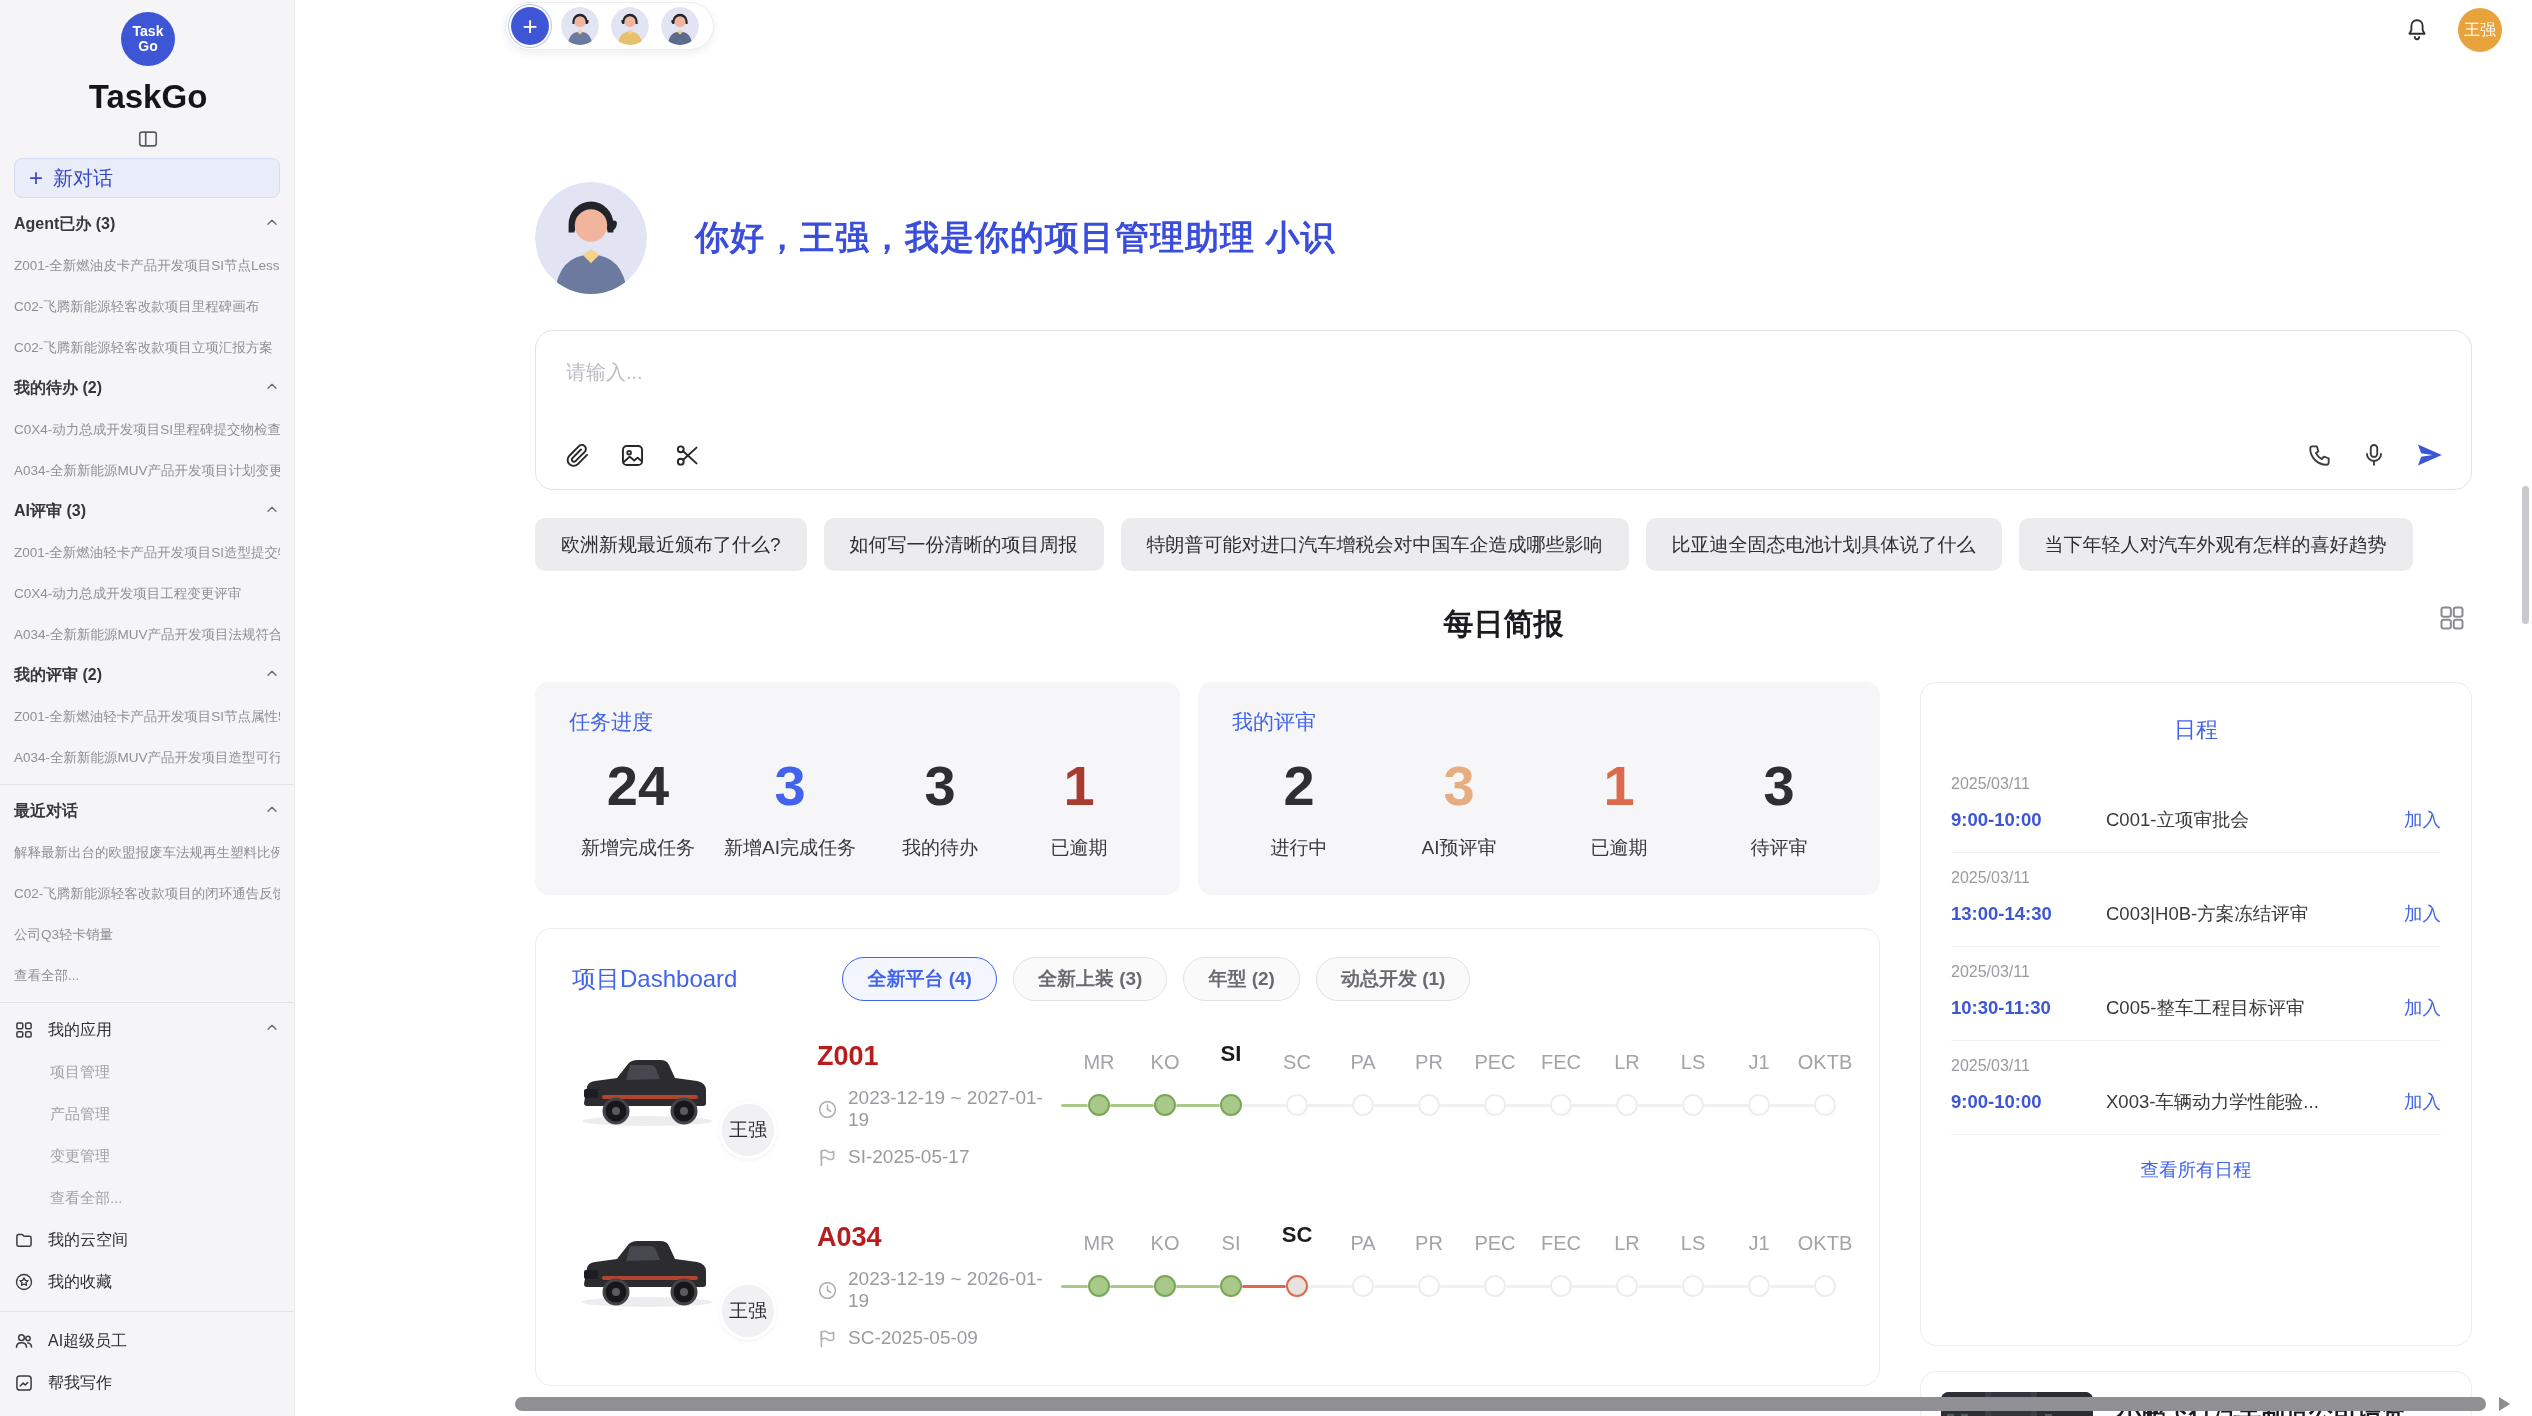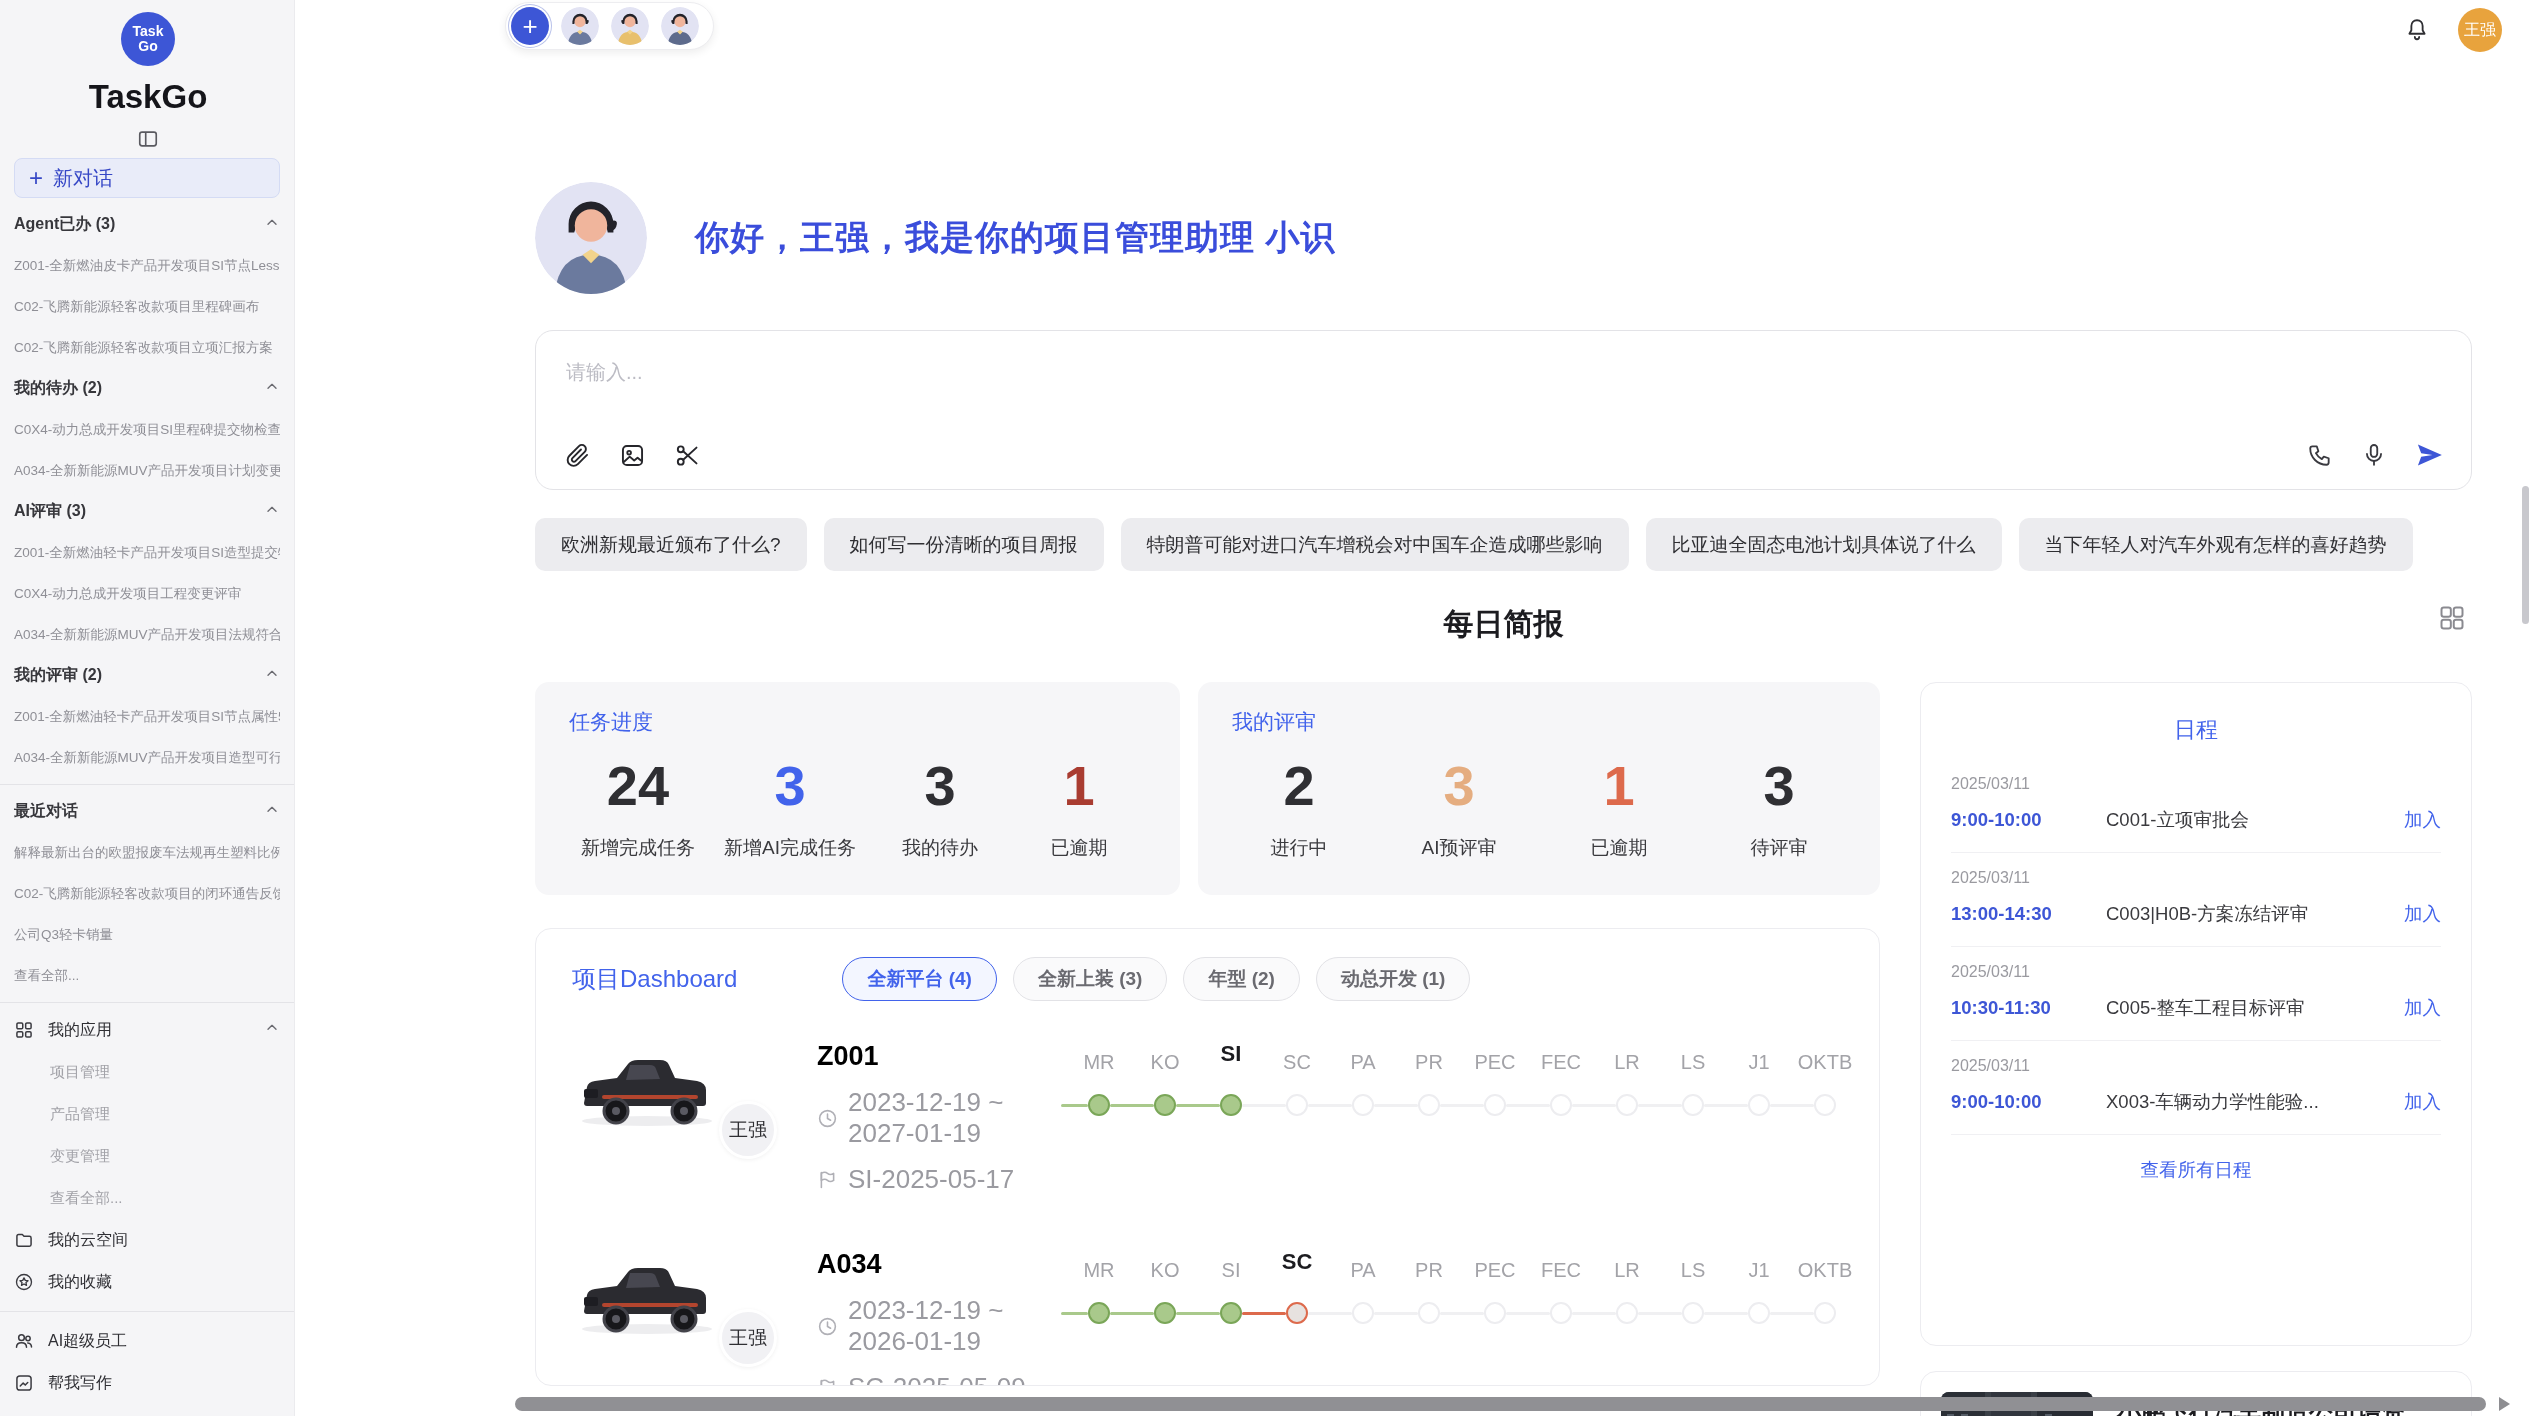--- a/index.html
+++ b/index.html
@@ -89,22 +89,22 @@
     align-items:center; border:1.5px solid #e2e2e6; color:#6a6a70; background:#fafafb; cursor:pointer; }
   .tab.active { border-color:#4263eb; color:#4263eb; background:#f3f6ff; }
 
   .project-row { display:flex; align-items:flex-start; margin-top:36px; }
   .project-row + .project-row { margin-top:50px; }
   .car-wrap { position:relative; width:195px; flex:none; }
   .owner-badge { position:absolute; right:-10px; bottom:-18px; width:58px; height:58px;
     border-radius:50%; background:#f1f1f4; border:3px solid #fff; display:flex; align-items:center;
     justify-content:center; font-size:19px; color:#2f2f33; box-shadow:0 1px 4px rgba(0,0,0,.06); }
   .proj-info { width:244px; margin-left:50px; padding-top:4px; }
-  .proj-code { font-size:27px; font-weight:bold; color:#000000; }
-  .proj-meta { margin-top:15px; display:flex; align-items:center; gap:10px; font-size:26px; color:#9a9aa0; }
+  .proj-code { font-size:27px; font-weight:bold; color:#b91c1c; }
+  .proj-meta { margin-top:15px; display:flex; align-items:center; gap:10px; font-size:19px; color:#9a9aa0; }
   .proj-meta .mico { color:#b0b0b6; display:flex; }
   .milestones { position:relative; width:770px; height:112px; flex:none; }
   .ms-label { position:absolute; top:14px; transform:translateX(-50%); font-size:20px; color:#a3a3a8; }
   .ms-label.current { color:#1c1c20; font-weight:bold; font-size:22px; top:4px; }
   .ms-node { position:absolute; top:68px; width:22px; height:22px; border-radius:50%;
     transform:translate(-50%,-50%); background:#fff; border:2px solid #ededf0; }
   .ms-node.done { background:#a9c98b; border-color:#7aa658; }
   .ms-node.overdue { background:#e7e2df; border-color:#dd6a4c; }
   .ms-line { position:absolute; top:67px; height:3px; border-radius:2px; }
 

